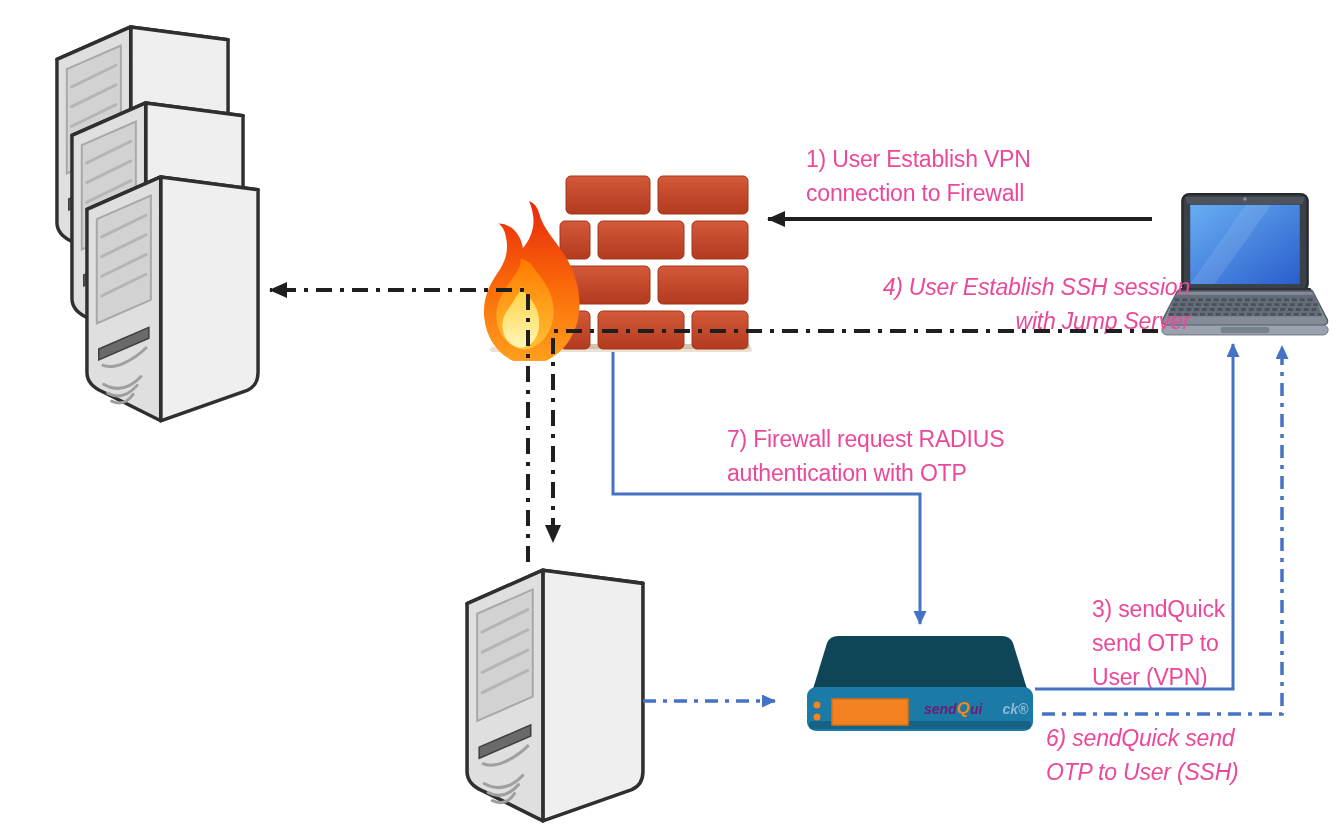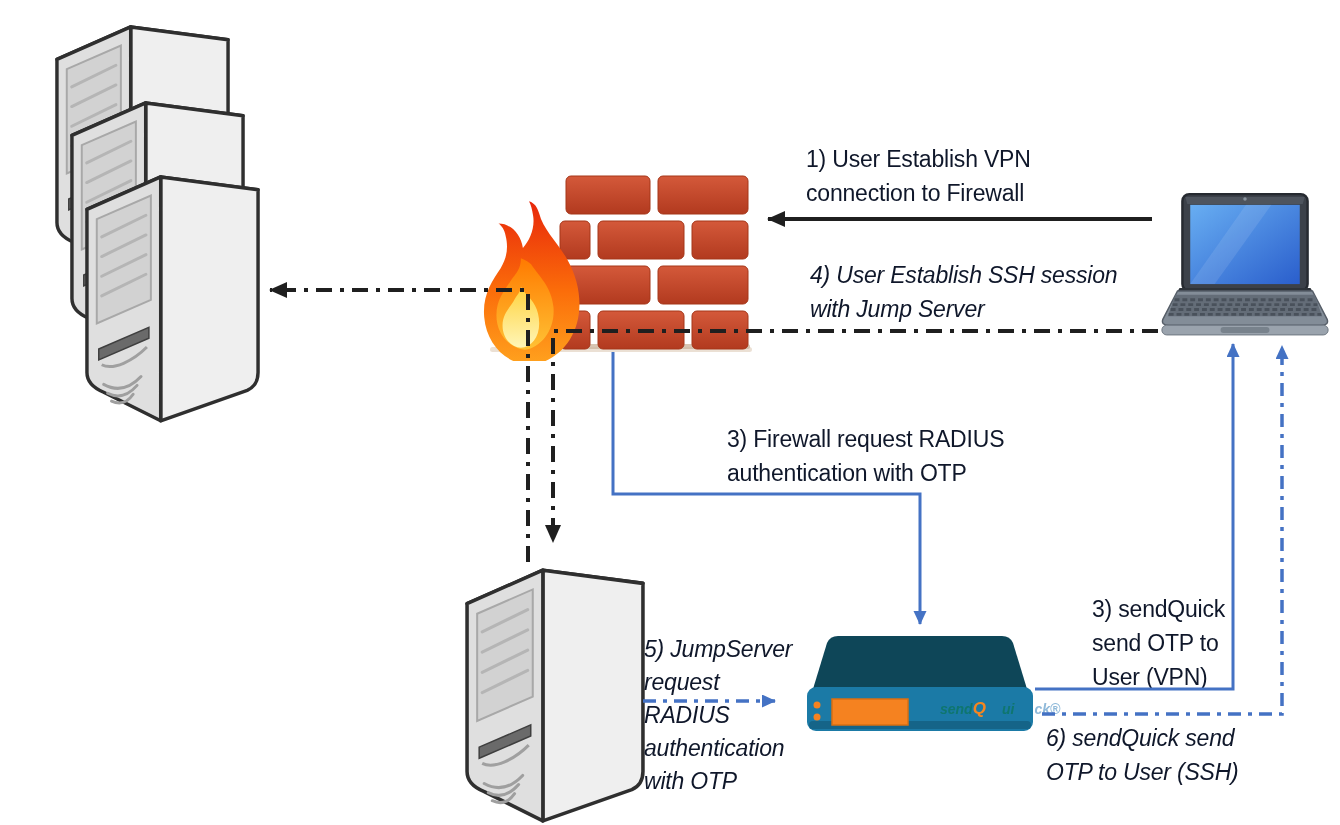--- a/index.html
+++ b/index.html
@@ -2,31 +2,31 @@
 <html><head>
 <meta charset="utf-8">
 <style>
   html,body{margin:0;padding:0;background:#ffffff;}
   #canvas{
     position:relative;width:1340px;height:825px;background:#ffffff;overflow:hidden;
     font-family:"Liberation Sans", sans-serif;
   }
   .node{position:absolute;}
   .lbl{
-    position:absolute;font-size:23px;line-height:34px;color:#0f172a;
+    position:absolute;font-size:23px;line-height:34px;color:#ec4899;
     white-space:pre-line;letter-spacing:-0.2px;
   }
   .it{font-style:italic;}
   #connectors{position:absolute;left:0;top:0;pointer-events:none;}
   .sq-logo{
     position:absolute;left:118px;top:66px;width:100px;text-align:right;
     font-size:14px;font-weight:bold;font-style:italic;letter-spacing:0;
     white-space:nowrap;
   }
-  .sq-logo .p1,.sq-logo .p3{color:#0f766e;margin-left:16px;}
+  .sq-logo .p1,.sq-logo .p3{color:#701a75;}
   .sq-logo .p2{color:#f6861f;font-size:17px;}
   .sq-logo .p4{color:#8fb9d9;padding-left:20px;}
   svg{display:block;}
   #defs-holder{position:absolute;width:0;height:0;overflow:hidden;}
 </style>
 </head>
 <body>
 
 <div id="canvas">
 
@@ -153,32 +153,27 @@
       <rect x="3" y="88" width="222" height="8" rx="4" fill="#156488"></rect>
       <rect x="26" y="66" width="76" height="26" fill="#f58220" stroke="#d96f12" stroke-width="1.5"></rect>
       <circle cx="11" cy="72" r="3.5" fill="#f58220"></circle>
       <circle cx="11" cy="84" r="3.5" fill="#f58220"></circle>
     </svg>
     <span class="sq-logo"><span class="p1">send</span><span class="p2">Q</span><span class="p3">ui</span><span class="p4">ck®</span></span>
   </div>
 
   <div class="lbl" style="left:806px;top:142px;width:370px;">1) User Establish VPN
 connection to Firewall</div>
-  <div class="lbl" style="left:727px;top:422px;width:340px;">3) Firewall request RADIUS
+  <div class="lbl" style="left:727px;top:422px;width:340px;">7) Firewall request RADIUS
 authentication with OTP</div>
   <div class="lbl" style="left:1092px;top:564px;width:160px;margin-top:28px;">3) sendQuick
 send OTP to
 User (VPN)</div>
-  <div class="lbl it" style="left:810px;top:258px;width:380px;">4) User Establish SSH session
+  <div class="lbl it" style="left:810px;top:270px;width:380px;text-align:right;">4) User Establish SSH session
 with Jump Server</div>
-  <div class="lbl it" style="left:644px;top:633px;width:175px;line-height:33px;">5) JumpServer
-request
-RADIUS
-authentication
-with OTP</div>
   <div class="lbl it" style="left:1046px;top:721px;width:250px;">6) sendQuick send
 OTP to User (SSH)</div>
 
   <svg id="connectors" width="1340" height="825" viewBox="0 0 1340 825">
     <defs>
       <marker id="mBlack" markerUnits="userSpaceOnUse" markerWidth="20" markerHeight="17" refX="17" refY="8" orient="auto">
         <path d="M0,0 L18,8 L0,16 Z" fill="#1f1f1f"></path>
       </marker>
       <marker id="mBlue" markerUnits="userSpaceOnUse" markerWidth="16" markerHeight="14" refX="13" refY="6.5" orient="auto">
         <path d="M0,0 L14,6.5 L0,13 Z" fill="#4472c4"></path>

